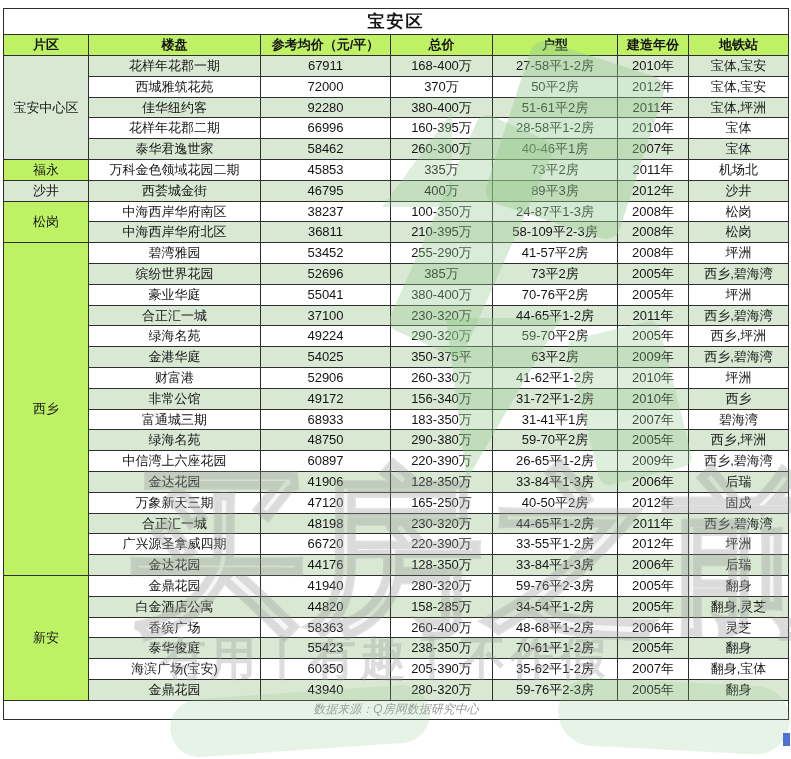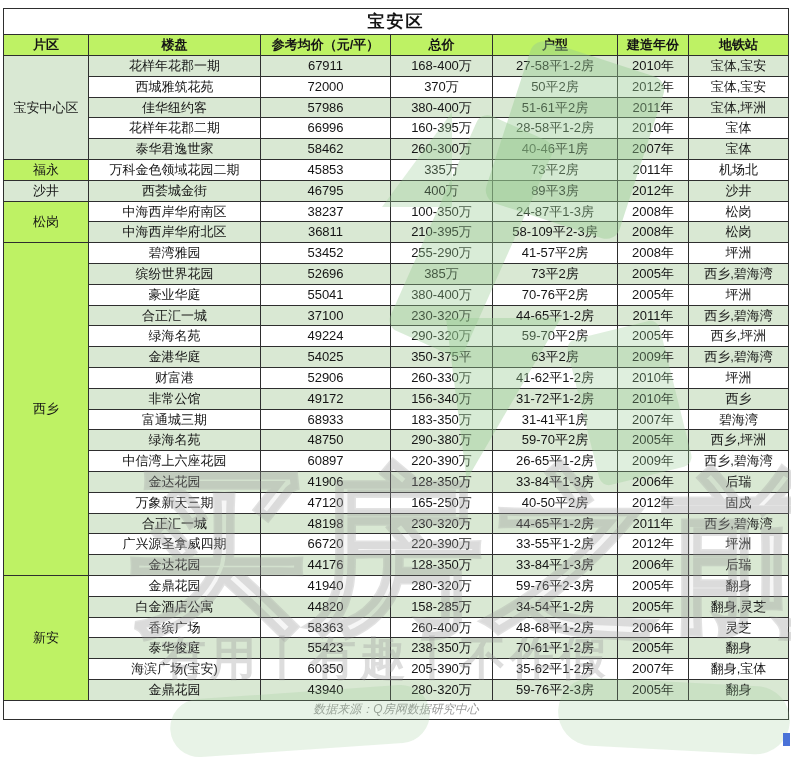--- a/index.html
+++ b/index.html
@@ -125,21 +125,21 @@
         <tr>
           <td>西城雅筑花苑</td>
           <td>72000</td>
           <td>370万</td>
           <td>50平2房</td>
           <td>2012年</td>
           <td>宝体,宝安</td>
         </tr>
         <tr class="green">
           <td>佳华纽约客</td>
-          <td>57986</td>
+          <td>92280</td>
           <td>380-400万</td>
           <td>51-61平2房</td>
           <td>2011年</td>
           <td>宝体,坪洲</td>
         </tr>
         <tr>
           <td>花样年花郡二期</td>
           <td>66996</td>
           <td>160-395万</td>
           <td>28-58平1-2房</td>

